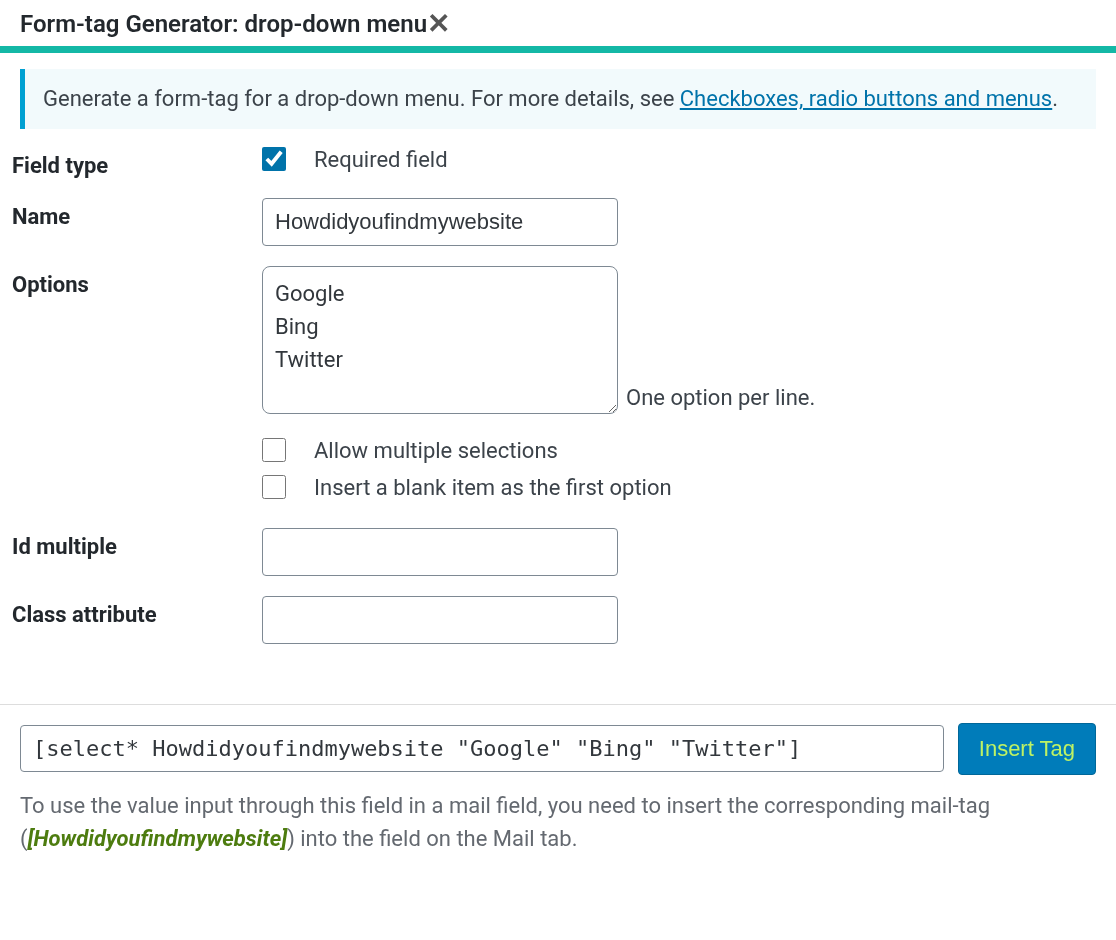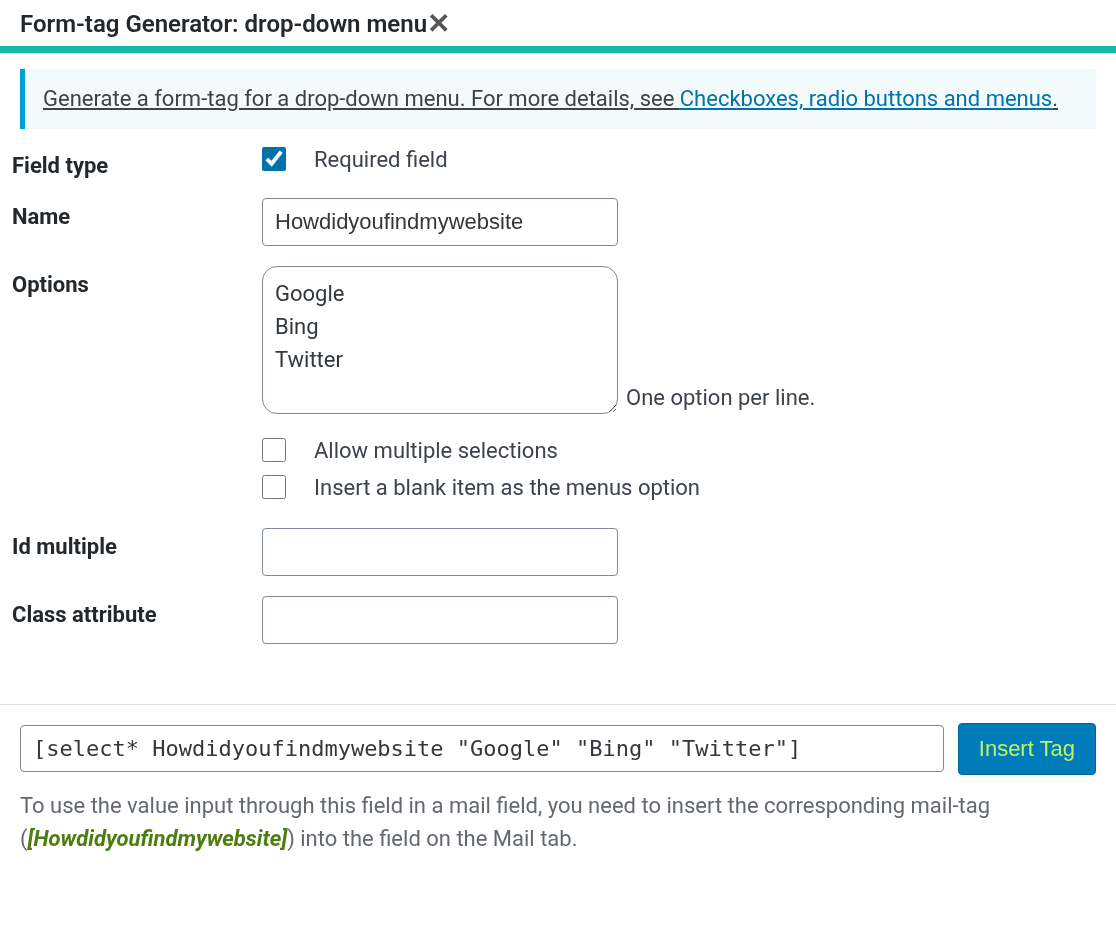--- a/index.html
+++ b/index.html
@@ -34,21 +34,20 @@
       line-height: 1;
     }
     .info-banner {
       margin: 16px 20px 18px 20px;
       padding: 14px 18px;
       background: #f2fafc;
       border-left: 5px solid #00a0d2;
       color: #3c434a;
       font-size: 22px;
       line-height: 1.45;
-      text-decoration: underline;
     }
     .info-banner a {
       color: #0073aa;
       text-decoration: underline;
     }
     .form-area {
       padding: 0 12px;
     }
     .form-row {
       display: flex;
@@ -97,21 +96,21 @@
       border-radius: 4px;
       color: #32373c;
       background: #fff;
     }
     textarea {
       width: 356px;
       height: 148px;
       padding: 10px 12px;
       font-size: 22px;
       border: 1px solid #7e8993;
-      border-radius: 15px;
+      border-radius: 8px;
       color: #32373c;
       background: #fff;
       resize: both;
       font-family: inherit;
       line-height: 1.5;
     }
     .options-group {
       display: flex;
       flex-direction: column;
     }
@@ -208,21 +207,21 @@
 Bing
 Twitter</textarea>
         <span class="hint-text">One option per line.</span>
       </div>
       <label class="checkbox-wrap">
         <input type="checkbox" id="cb-multiple" style="">
         <span class="checkbox-label">Allow multiple selections</span>
       </label>
       <label class="checkbox-wrap">
         <input type="checkbox" id="cb-blank" style="">
-        <span class="checkbox-label">Insert a blank item as the menus option</span>
+        <span class="checkbox-label">Insert a blank item as the first option</span>
       </label>
     </div>
   </div>
 
   <div class="form-row" style="margin-top:28px;">
     <div class="form-label">Id multiple</div>
     <div class="form-control-col">
       <input type="text" value="" style="">
     </div>
   </div>

